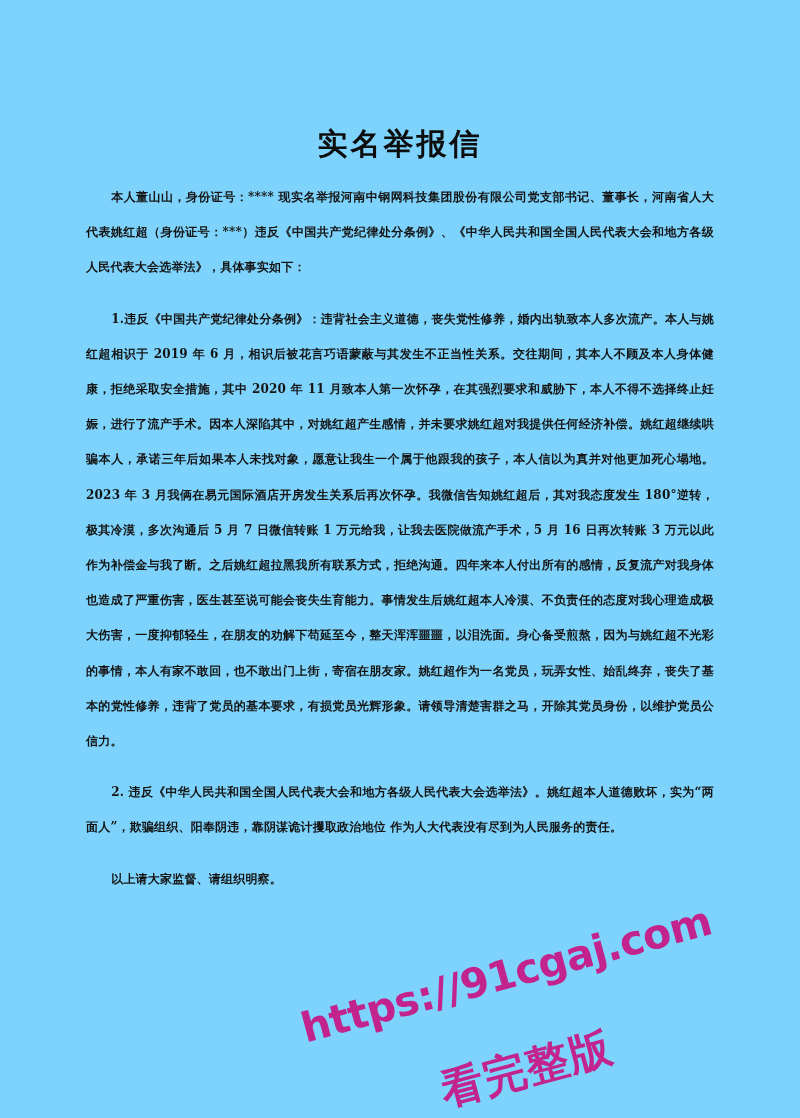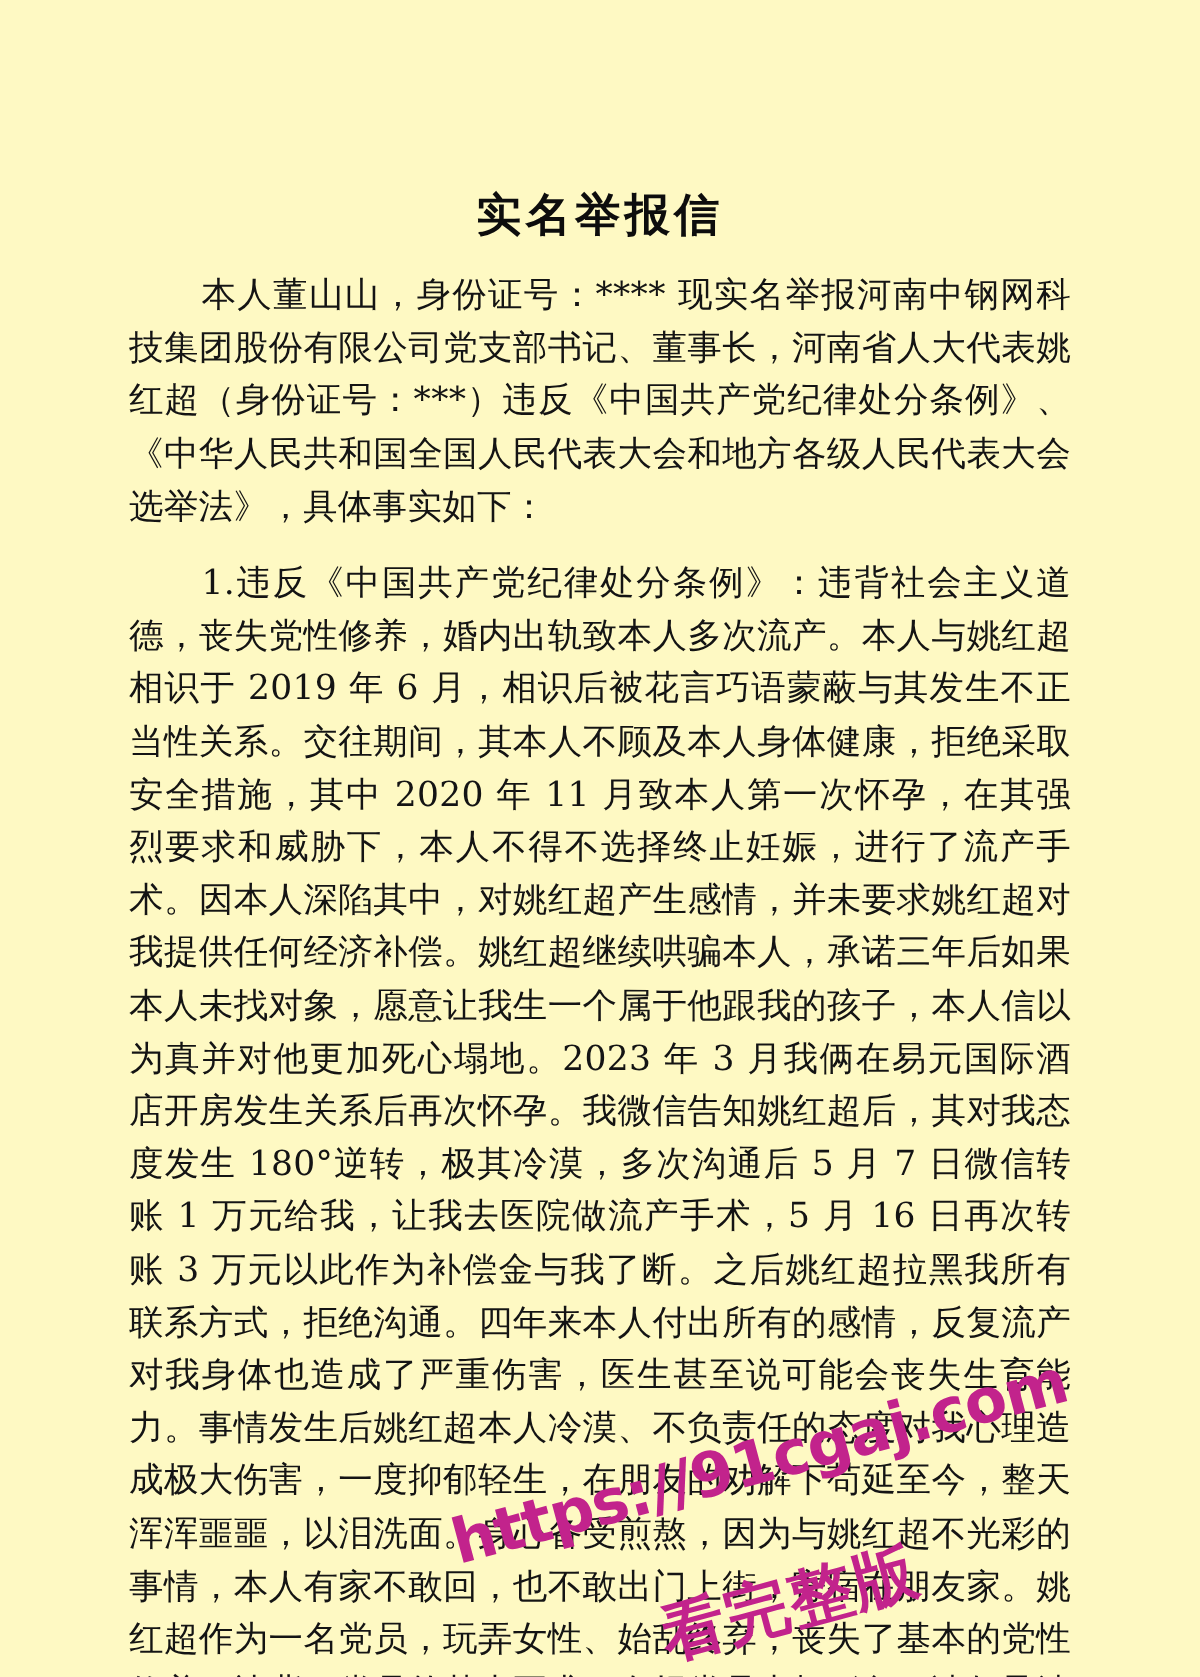--- a/index.html
+++ b/index.html
@@ -12,21 +12,21 @@
     height: 1118px;
     position: relative;
     overflow: hidden;
     font-family: "DejaVu Serif", "Liberation Serif", serif;
     color: #111111;
   }
 
   .page {
     position: absolute;
     inset: 0;
-    background: #fef9c3;
+    background: #7dd3fc;
     padding: 12px;
   }
 
   .doc-title {
     position: absolute;
     top: 126px;
     left: 0;
     width: 800px;
     text-align: center;
     font-family: "DejaVu Serif", "Liberation Serif", serif;
@@ -38,26 +38,26 @@
   }
 
   .body-block {
     position: absolute;
     top: 180px;
     left: 86px;
     width: 628px;
   }
 
   .para {
-    font-size: 23px;
+    font-size: 12px;
     line-height: 35.2px;
     text-align: justify;
     text-justify: inter-ideograph;
     color: #141414;
-    font-weight: 400;
+    font-weight: 700;
     margin: 0 0 0 0;
     letter-spacing: 0.2px;
   }
 
   .para.indent {
     text-indent: 2.1em;
   }
 
   .para + .para {
     margin-top: 16px;
@@ -104,20 +104,21 @@
 <body>
 
 <div class="page">
 
   <div class="doc-title">实名举报信</div>
 
   <div class="body-block">
     <p class="para indent">本人董山山，身份证号：****  现实名举报河南中钢网科技集团股份有限公司党支部书记、董事长，河南省人大代表姚红超（身份证号：***）违反《中国共产党纪律处分条例》、《中华人民共和国全国人民代表大会和地方各级人民代表大会选举法》，具体事实如下：</p>
     <p class="para indent">1.违反《中国共产党纪律处分条例》：违背社会主义道德，丧失党性修养，婚内出轨致本人多次流产。本人与姚红超相识于 2019 年 6 月，相识后被花言巧语蒙蔽与其发生不正当性关系。交往期间，其本人不顾及本人身体健康，拒绝采取安全措施，其中 2020 年 11 月致本人第一次怀孕，在其强烈要求和威胁下，本人不得不选择终止妊娠，进行了流产手术。因本人深陷其中，对姚红超产生感情，并未要求姚红超对我提供任何经济补偿。姚红超继续哄骗本人，承诺三年后如果本人未找对象，愿意让我生一个属于他跟我的孩子，本人信以为真并对他更加死心塌地。2023 年 3 月我俩在易元国际酒店开房发生关系后再次怀孕。我微信告知姚红超后，其对我态度发生 180°逆转，极其冷漠，多次沟通后 5 月 7 日微信转账 1 万元给我，让我去医院做流产手术，5 月 16 日再次转账 3 万元以此作为补偿金与我了断。之后姚红超拉黑我所有联系方式，拒绝沟通。四年来本人付出所有的感情，反复流产对我身体也造成了严重伤害，医生甚至说可能会丧失生育能力。事情发生后姚红超本人冷漠、不负责任的态度对我心理造成极大伤害，一度抑郁轻生，在朋友的劝解下苟延至今，整天浑浑噩噩，以泪洗面。身心备受煎熬，因为与姚红超不光彩的事情，本人有家不敢回，也不敢出门上街，寄宿在朋友家。姚红超作为一名党员，玩弄女性、始乱终弃，丧失了基本的党性修养，违背了党员的基本要求，有损党员光辉形象。请领导清楚害群之马，开除其党员身份，以维护党员公信力。</p>
     <p class="para indent">2. 违反《中华人民共和国全国人民代表大会和地方各级人民代表大会选举法》。姚红超本人道德败坏，实为“两面人”，欺骗组织、阳奉阴违，靠阴谋诡计攫取政治地位 作为人大代表没有尽到为人民服务的责任。</p>
+    <p class="para indent">以上请大家监督、请组织明察。</p>
   </div>
 
   <div class="watermark-wrap">
     <div class="wm-url" style="color: rgb(194, 35, 140);">https://91cgaj.com</div>
     <div class="wm-cn" style="color: rgb(194, 35, 140);">看完整版</div>
   </div>
 
 </div>
 
 </body></html>

